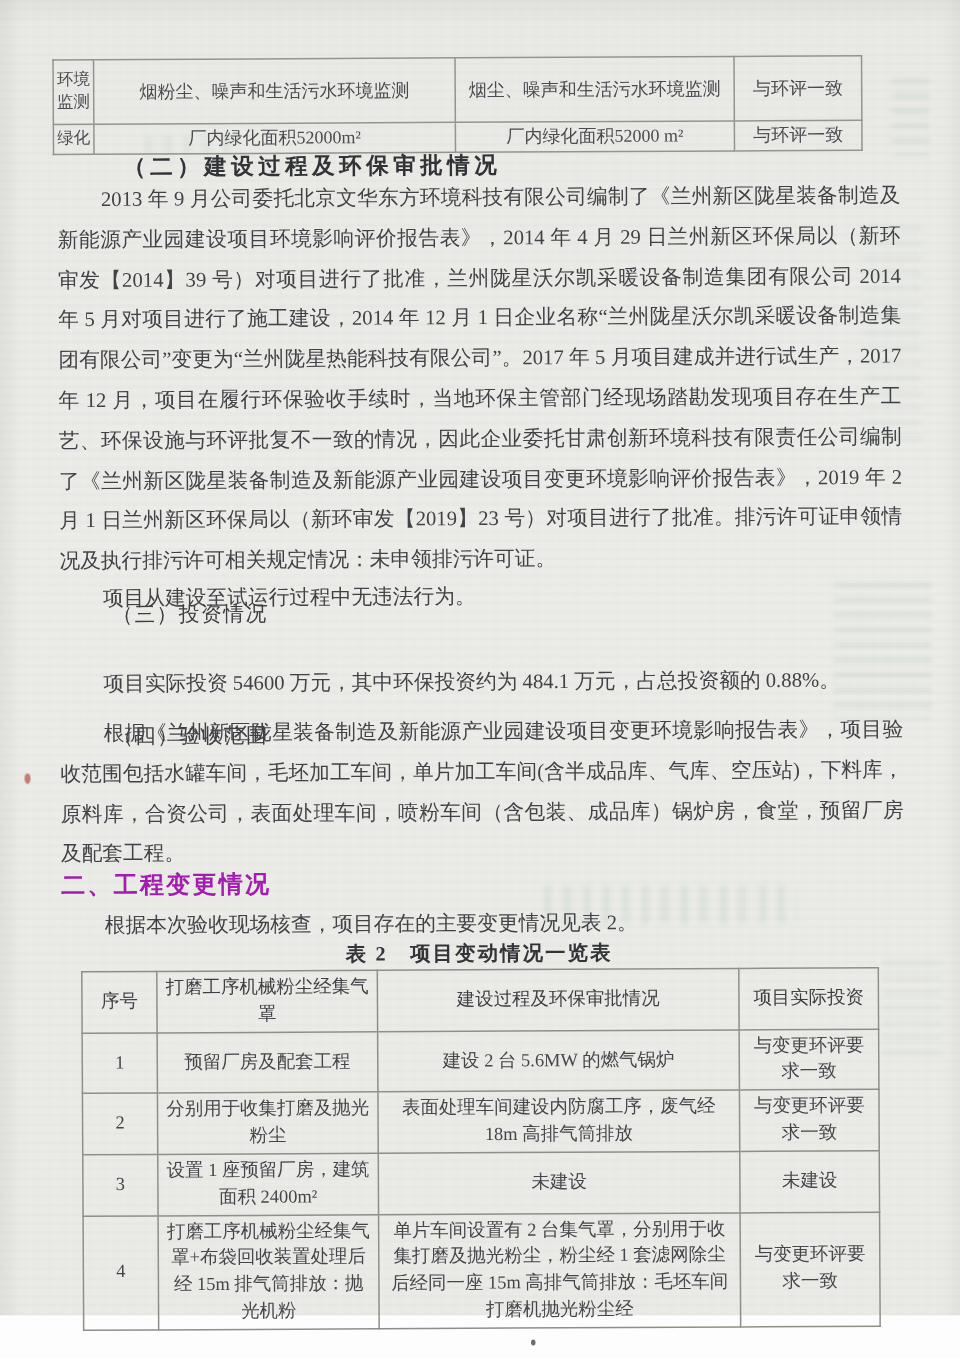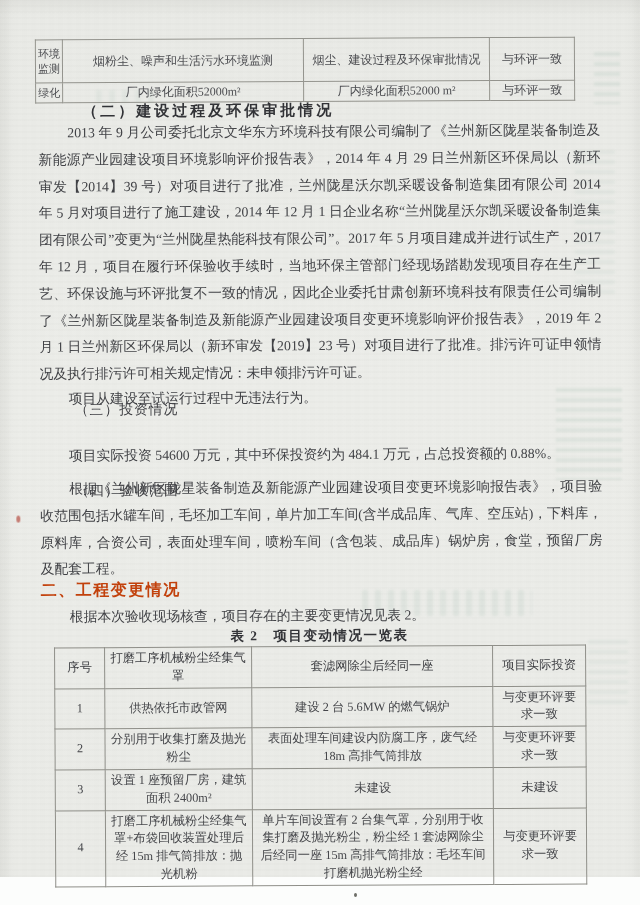--- a/index.html
+++ b/index.html
@@ -46,21 +46,21 @@
   .h-sub{
     position:absolute;left:84px;font-size:15px;font-weight:bold;
     letter-spacing:3px;color:#323337;white-space:nowrap;
   }
   .h-min{
     position:absolute;left:75px;font-size:13.8px;letter-spacing:1px;
     color:#3c3d41;white-space:nowrap;
   }
   .h-big{
     position:absolute;left:40px;font-size:16px;font-weight:bold;
-    letter-spacing:1.5px;color:#c2410c;white-space:nowrap;text-align:right;
+    letter-spacing:1.5px;color:#a21caf;white-space:nowrap;text-align:right;
   }
   .para{
     position:absolute;left:40px;width:562px;
     font-size:13.8px;line-height:26.8px;
     text-align:justify;text-indent:2.1em;color:#414246;
   }
   .oneline{white-space:nowrap;text-align:left;}
   .caption{
     position:absolute;left:53px;top:627px;width:531px;text-align:center;
     font-size:13.5px;font-weight:bold;letter-spacing:1.5px;color:#333438;
@@ -110,21 +110,21 @@
       <colgroup>
           <col style="width:27px">
           <col style="width:241px">
           <col style="width:186px">
           <col style="width:85px">
         </colgroup>
       <tbody>
           <tr class="r1">
         <td class="lbl">环境监测</td>
         <td>烟粉尘、噪声和生活污水环境监测</td>
-        <td>烟尘、建设过程及环保审批情况</td>
+        <td>烟尘、噪声和生活污水环境监测</td>
         <td>与环评一致</td>
       </tr>
       <tr class="r2">
         <td class="lbl">绿化</td>
         <td>厂内绿化面积52000m²</td>
         <td>厂内绿化面积52000 m²</td>
         <td>与环评一致</td>
       </tr>
     </tbody>
       </table>
@@ -153,26 +153,26 @@
       <colgroup>
           <col style="width:50px">
           <col style="width:147px">
           <col style="width:241px">
           <col style="width:93px">
         </colgroup>
       <tbody>
           <tr>
         <th>序号</th>
         <th>打磨工序机械粉尘经集气罩</th>
-        <th>套滤网除尘后经同一座</th>
+        <th>建设过程及环保审批情况</th>
         <th>项目实际投资</th>
       </tr>
       <tr>
         <td>1</td>
-        <td>供热依托市政管网</td>
+        <td>预留厂房及配套工程</td>
         <td>建设 2 台 5.6MW 的燃气锅炉</td>
         <td>与变更环评要求一致</td>
       </tr>
       <tr>
         <td>2</td>
         <td>分别用于收集打磨及抛光粉尘</td>
         <td>表面处理车间建设内防腐工序，废气经 18m 高排气筒排放</td>
         <td>与变更环评要求一致</td>
       </tr>
       <tr>

